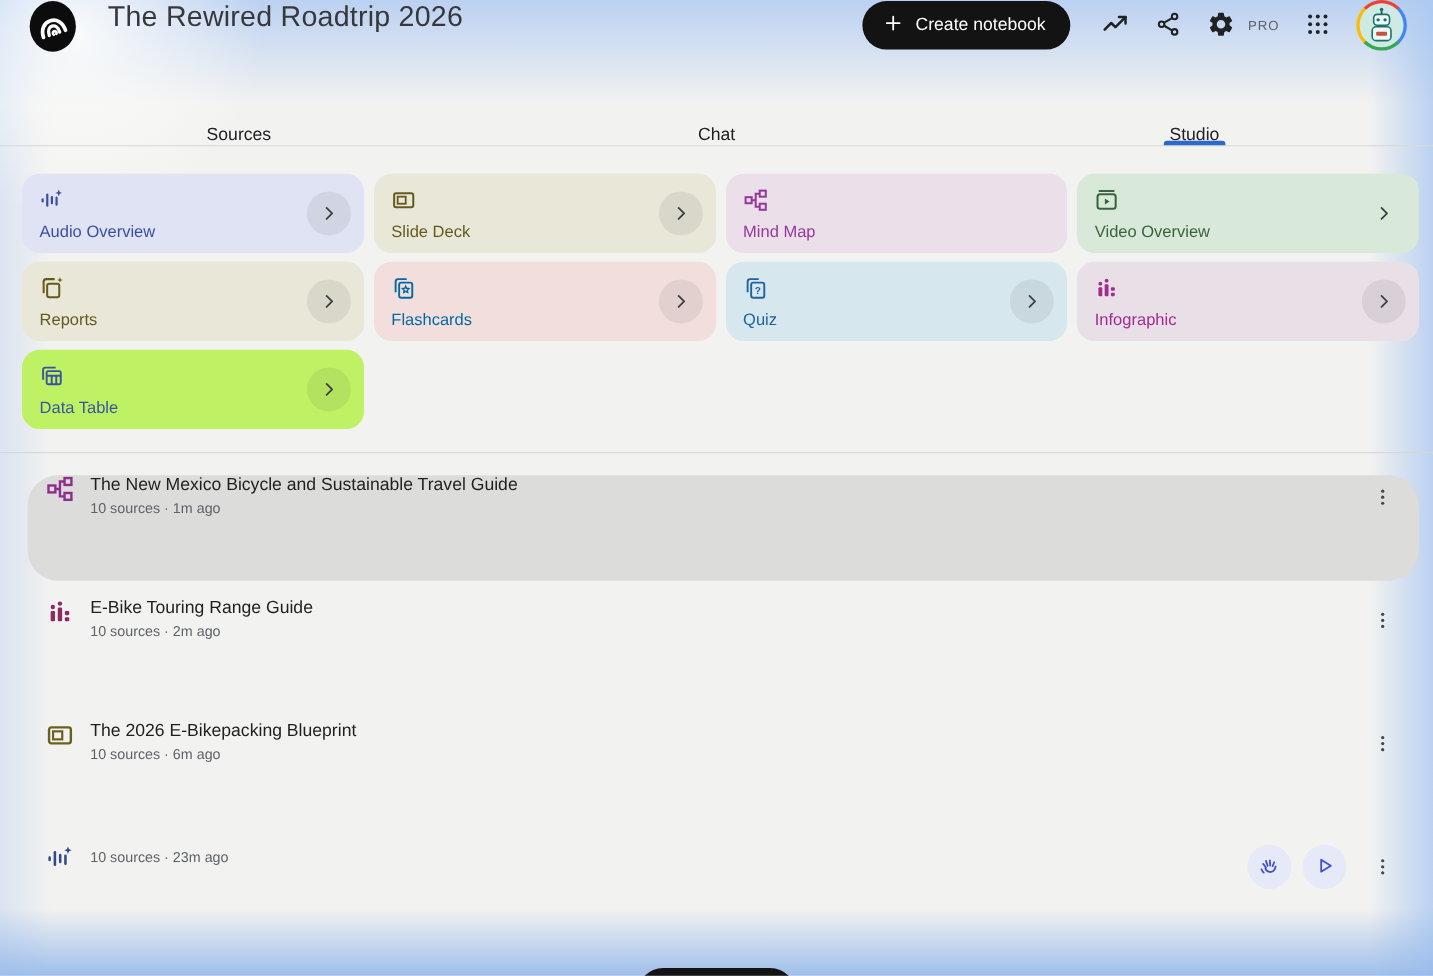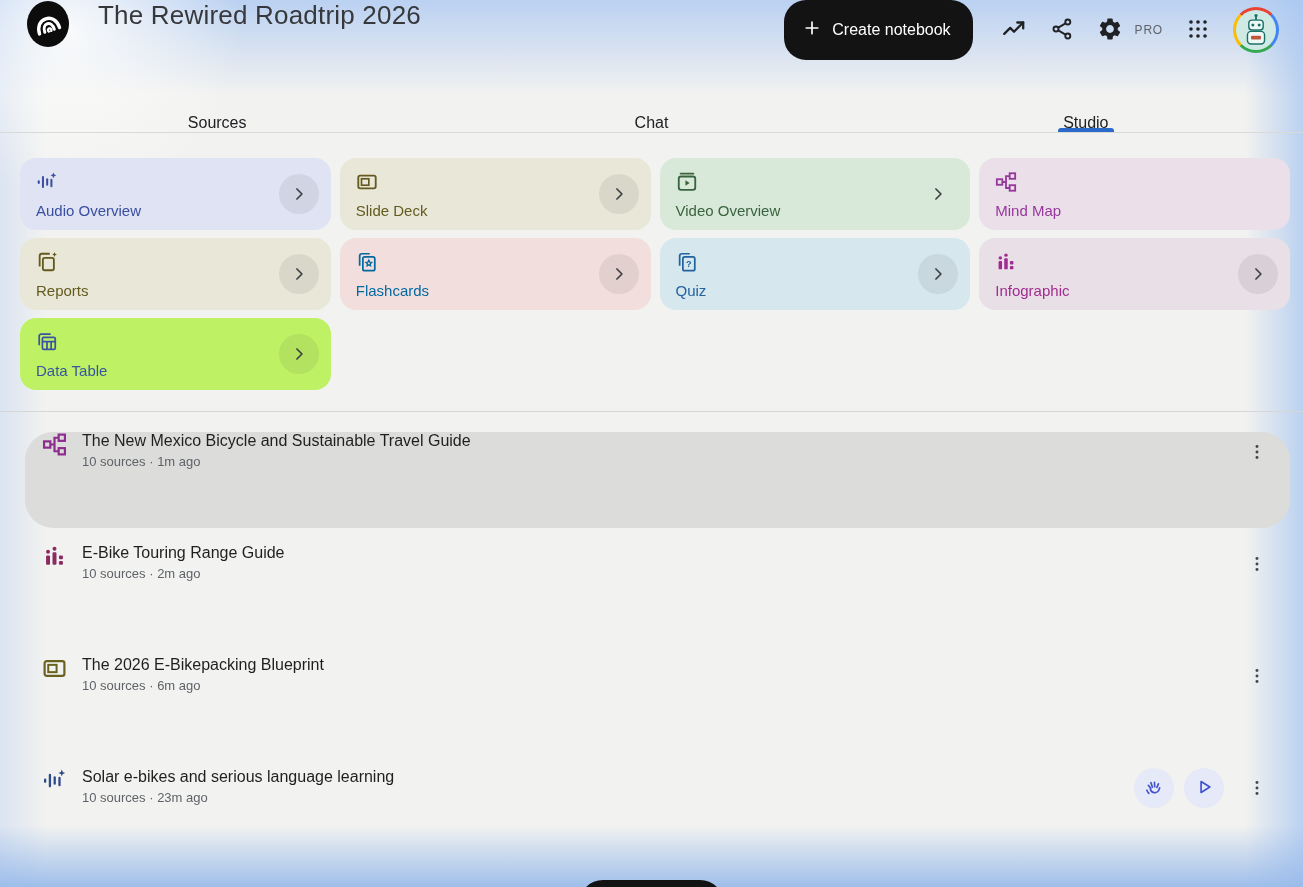--- a/index.html
+++ b/index.html
@@ -14,21 +14,21 @@
       linear-gradient(to left, rgba(163,195,241,.7) 0, rgba(244,244,242,0) 58px),
       linear-gradient(to right, rgba(196,214,243,.5) 0, rgba(244,244,242,0) 46px),
       #f2f2f0;
   }
   
   .header { height:80px; display:flex; align-items:flex-start; padding:0 24px; }
   .logo-btn { width:48px; height:48px; border:none; background:transparent; cursor:pointer; flex:0 0 auto; }
   .nb-title { font-size:26px; font-weight:400; color:#37383b; margin-left:26px; letter-spacing:.2px; }
   .header-right { margin-left:auto; display:flex; align-items:center; gap:6px; }
   .create-btn {
-    display:flex; align-items:center; gap:10px; height:60px; padding:0 22px 0 18px;
+    display:flex; align-items:center; gap:10px; height:44px; padding:0 22px 0 18px;
     background:#131314; color:#fff; border:none; border-radius:22px;
     font-family:inherit; font-size:16px; font-weight:500; cursor:pointer; margin-right:14px;
   }
   .icon-btn {
     width:42px; height:42px; border:none; background:transparent; border-radius:50%;
     display:flex; align-items:center; justify-content:center; cursor:pointer;
   }
   .pro-badge { font-size:12px; color:#5f6368; letter-spacing:.8px; margin:0 8px 0 -2px; }
   .avatar-btn { width:46px; height:46px; border:none; padding:0; background:transparent; cursor:pointer; margin-left:8px; }
   .avatar-ring {
@@ -201,46 +201,46 @@
       </svg>
     </span>
     <div class="t-label">Slide Deck</div>
     <button class="chev-circle">
         <svg viewBox="0 0 24 24" width="20" height="20">
           <path d="M9.5 6l6 6-6 6" fill="none" stroke="currentColor" stroke-width="2" stroke-linecap="round" stroke-linejoin="round"></path>
         </svg>
       </button>
   </div>
 
-  <div class="tile" style="background: rgb(217, 233, 217); color: rgb(56, 99, 62);">
-    <span class="t-icon">
-      <svg viewBox="0 0 24 24" width="22" height="22">
-        <line x1="5" y1="2.8" x2="19" y2="2.8" stroke="currentColor" stroke-width="2" stroke-linecap="round"></line>
-        <rect x="3" y="6" width="18" height="14.5" rx="2.5" fill="none" stroke="currentColor" stroke-width="2"></rect>
-        <path d="M10.3 10.2l4.6 3-4.6 3z" fill="currentColor"></path>
-      </svg>
-    </span>
-    <div class="t-label">Video Overview</div>
-    <button class="chev-circle plain">
-        <svg viewBox="0 0 24 24" width="20" height="20">
-          <path d="M9.5 6l6 6-6 6" fill="none" stroke="currentColor" stroke-width="2" stroke-linecap="round" stroke-linejoin="round"></path>
-        </svg>
-      </button>
-  </div>
-
   <div class="tile" style="background: rgb(235, 223, 233); color: rgb(149, 56, 155);">
     <span class="t-icon">
       <svg viewBox="0 0 24 24" width="22" height="22" fill="none" stroke="currentColor" stroke-width="2">
         <rect x="2" y="9" width="6" height="6"></rect>
           <rect x="16" y="2.5" width="6" height="6"></rect>
           <rect x="16" y="15.5" width="6" height="6"></rect>
         <path d="M8 12h4M12 12V5.5h4M12 12v6.5h4"></path>
       </svg>
     </span>
     <div class="t-label">Mind Map</div>
+  </div>
+
+  <div class="tile" style="background: rgb(217, 233, 217); color: rgb(56, 99, 62);">
+    <span class="t-icon">
+      <svg viewBox="0 0 24 24" width="22" height="22">
+        <line x1="5" y1="2.8" x2="19" y2="2.8" stroke="currentColor" stroke-width="2" stroke-linecap="round"></line>
+        <rect x="3" y="6" width="18" height="14.5" rx="2.5" fill="none" stroke="currentColor" stroke-width="2"></rect>
+        <path d="M10.3 10.2l4.6 3-4.6 3z" fill="currentColor"></path>
+      </svg>
+    </span>
+    <div class="t-label">Video Overview</div>
+    <button class="chev-circle plain">
+        <svg viewBox="0 0 24 24" width="20" height="20">
+          <path d="M9.5 6l6 6-6 6" fill="none" stroke="currentColor" stroke-width="2" stroke-linecap="round" stroke-linejoin="round"></path>
+        </svg>
+      </button>
   </div>
 
   <div class="tile" style="background: rgb(232, 231, 216); color: rgb(101, 90, 30);">
     <span class="t-icon">
       <svg viewBox="0 0 24 24" width="22" height="22" fill="none" stroke="currentColor" stroke-width="2">
         <path d="M4 17V5.5A2.5 2.5 0 0 1 6.5 3H15"></path>
         <rect x="7.5" y="7.5" width="12" height="13.5" rx="2"></rect>
         <path d="M20.2 1.2l.8 1.9 1.9.8-1.9.8-.8 1.9-.8-1.9-1.9-.8 1.9-.8z" fill="currentColor" stroke="none"></path>
       </svg>
     </span>
@@ -399,21 +399,20 @@
         <g stroke="currentColor" stroke-width="2.2" stroke-linecap="round">
           <line x1="3" y1="11.2" x2="3" y2="13.2"></line>
             <line x1="7.6" y1="6.5" x2="7.6" y2="17.5"></line>
           <line x1="12.2" y1="9" x2="12.2" y2="15"></line>
             <line x1="16.8" y1="9.5" x2="16.8" y2="16.5"></line>
         </g>
         <path d="M19 1.5l.95 2.3 2.3.95-2.3.95L19 8l-.95-2.3-2.3-.95 2.3-.95z" fill="currentColor"></path>
       </svg>
     </span>
     <div class="r-text">
-      <span class="r-title">Solar e-bikes and serious language learning</span>
       <span class="r-meta">10 sources · 23m ago</span>
     </div>
     <div class="r-spacer"></div>
     <button class="action-circle">
       <span>
         <svg viewBox="0 0 24 24" width="22" height="22" fill="none" stroke="#4452c8" stroke-width="1.8" stroke-linecap="round">
           <path d="M8.5 13.5L5.8 10.2"></path>
             <path d="M10.3 12.2L8.6 7.2"></path>
             <path d="M12.8 11.8l-.3-5"></path>
             <path d="M15.2 12.4l1.6-3.8"></path>

